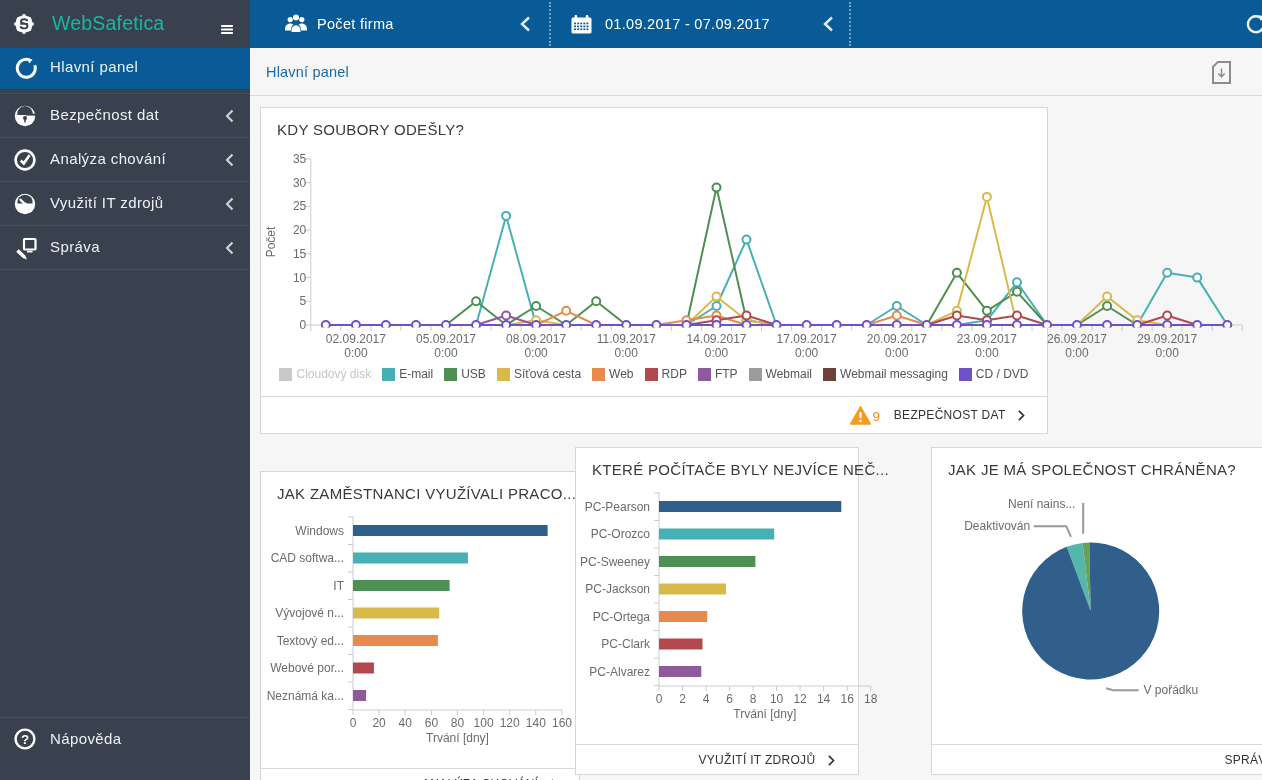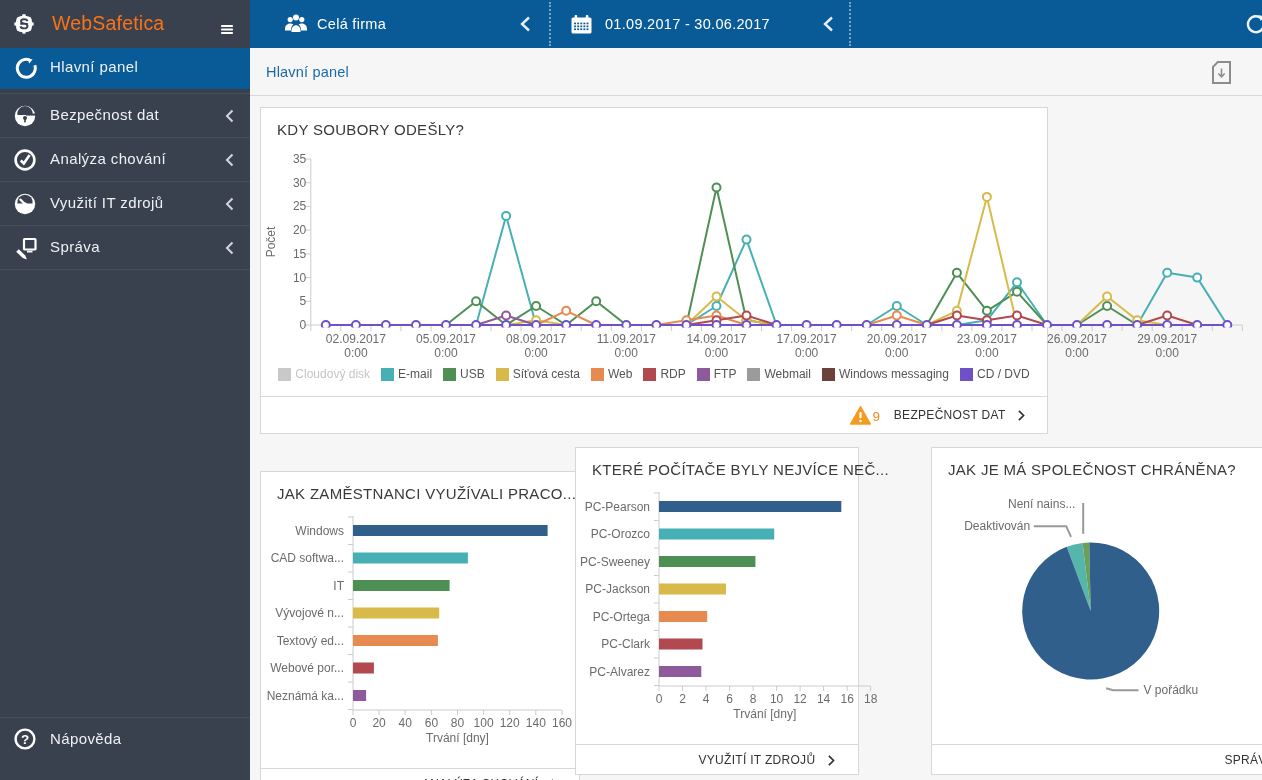--- a/index.html
+++ b/index.html
@@ -1,20 +1,20 @@
 <!DOCTYPE html>
 <html><head><meta charset="utf-8">
 <style>
 *{margin:0;padding:0;box-sizing:border-box}
 html,body{width:1262px;height:780px;overflow:hidden;font-family:"Liberation Sans",sans-serif;background:#f6f6f6}
 .abs{position:absolute}
 #sidebar{position:absolute;left:0;top:0;width:250px;height:780px;background:#39414f}
 #sbhead{position:absolute;left:0;top:0;width:250px;height:48px}
 #logo{position:absolute;left:13px;top:13px}
-#brand{position:absolute;left:52px;top:12px;font-size:19.5px;letter-spacing:.2px;color:#f97316}
+#brand{position:absolute;left:52px;top:12px;font-size:19.5px;letter-spacing:.2px;color:#14b8a6}
 #hamb{position:absolute;left:221px;top:20px}
 #active{position:absolute;left:0;top:48px;width:250px;height:41px;background:#085b97}
 #active .mic{left:15px;top:9px}
 #active .mtx{left:50px;top:10px}
 .mi{position:relative;width:250px;height:44px;border-bottom:1px solid rgba(255,255,255,0.07)}
 #menu{position:absolute;left:0;top:93px;width:250px;border-top:1px solid rgba(255,255,255,0.07)}
 .mic{position:absolute;left:14px;top:11px}
 .mtx{position:absolute;left:50px;top:12px;font-size:15px;letter-spacing:.4px;color:#eef1f4}
 .mch{position:absolute;left:225px;top:15px}
 #napoveda{position:absolute;left:0;top:717px;width:250px;height:44px;border-top:1px solid rgba(255,255,255,0.07)}
@@ -130,21 +130,21 @@
   <span class="abs" style="left:33px;top:14px"><svg width="26" height="20" viewBox="0 0 26 20">
         <g fill="#fff">
           <circle cx="7.2" cy="5.6" r="2.6"></circle>
           <circle cx="18.8" cy="5.6" r="2.6"></circle>
           <circle cx="13" cy="3.4" r="3"></circle>
           <path d="M2,14.6 c0-2.9 2.3-5.2 5.2-5.2 c1.2,0 2.3,0.4 3.2,1.1 c-1.5,1.3-2.4,3.2-2.4,5.3 l0,0.8 l-6,0 Z"></path>
           <path d="M24,14.6 c0-2.9-2.3-5.2-5.2-5.2 c-1.2,0-2.3,0.4-3.2,1.1 c1.5,1.3 2.4,3.2 2.4,5.3 l0,0.8 l6,0 Z"></path>
           <path d="M8.5,16.5 c0-2.9 2-5.2 4.5-5.2 c2.5,0 4.5,2.3 4.5,5.2 l0,1.5 l-9,0 Z"></path>
         </g>
       </svg></span>
-  <span class="ttx" style="left:67px">Celá firma</span>
+  <span class="ttx" style="left:67px">Počet firma</span>
   <span class="abs" style="left:270px;top:16px"><svg width="11" height="16" viewBox="0 0 11 16">
         <path d="M9,1.5 L2,8 L9,14.5" fill="none" stroke="#e8eef4" stroke-width="2.4"></path>
       </svg></span>
   <span class="tsep" style="left:299px"></span>
   <span class="abs" style="left:321px;top:15px"><svg width="21" height="19" viewBox="0 0 21 19">
         <g fill="#fff">
           <rect x="0.5" y="2.4" width="20" height="16.2" rx="1.6"></rect>
           <rect x="3.6" y="0" width="2.6" height="4.6" rx="1.1"></rect>
           <rect x="14.8" y="0" width="2.6" height="4.6" rx="1.1"></rect>
         </g>
@@ -159,21 +159,21 @@
           <rect x="9.3" y="10.5" width="1.9" height="1.7"></rect>
           <rect x="12.4" y="10.5" width="1.9" height="1.7"></rect>
           <rect x="15.5" y="10.5" width="1.9" height="1.7"></rect>
           <rect x="3.1" y="13.4" width="1.9" height="1.7"></rect>
           <rect x="6.2" y="13.4" width="1.9" height="1.7"></rect>
           <rect x="9.3" y="13.4" width="1.9" height="1.7"></rect>
           <rect x="12.4" y="13.4" width="1.9" height="1.7"></rect>
           <rect x="15.5" y="13.4" width="1.9" height="1.7"></rect>
         </g>
       </svg></span>
-  <span class="ttx" style="left:355px">01.09.2017 - 30.06.2017</span>
+  <span class="ttx" style="left:355px">01.09.2017 - 07.09.2017</span>
   <span class="abs" style="left:573px;top:16px"><svg width="11" height="16" viewBox="0 0 11 16">
         <path d="M9,1.5 L2,8 L9,14.5" fill="none" stroke="#e8eef4" stroke-width="2.4"></path>
       </svg></span>
   <span class="tsep" style="left:599px"></span>
   <span class="abs" style="left:996px;top:14px"><svg width="20" height="20" viewBox="0 0 20 20">
         <path d="M16.2,5.2 A8,8 0 1 0 18,10" fill="none" stroke="#eef2f6" stroke-width="2.4"></path>
         <path d="M12.6,1.2 L18.4,2.3 L14.7,6.9 Z" fill="#eef2f6"></path>
       </svg></span>
 </div>
 <div id="crumb">
@@ -369,21 +369,21 @@
       <span class="li">
         <span class="sw" style="background:#8e5a9b"></span>
         <span class="lt ">FTP</span>
       </span>
       <span class="li">
         <span class="sw" style="background:#9b9b9b"></span>
         <span class="lt ">Webmail</span>
       </span>
       <span class="li">
         <span class="sw" style="background:#6b4139"></span>
-        <span class="lt ">Windows messaging</span>
+        <span class="lt ">Webmail messaging</span>
       </span>
       <span class="li">
         <span class="sw" style="background:#6f51c7"></span>
         <span class="lt ">CD / DVD</span>
       </span>
     </div>
   <div class="cfoot">
     <span class="abs" style="right:176px;top:9px"><svg width="21" height="19" viewBox="0 0 21 19">
           <path d="M10.5,0.8 L20.2,18 L0.8,18 Z" fill="#f59b22" stroke="#f59b22" stroke-width="1.6" stroke-linejoin="round"></path>
           <rect x="9.4" y="6" width="2.2" height="6.2" rx="1" fill="#fff"></rect>

